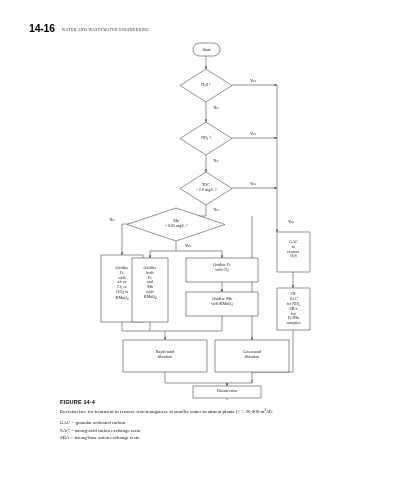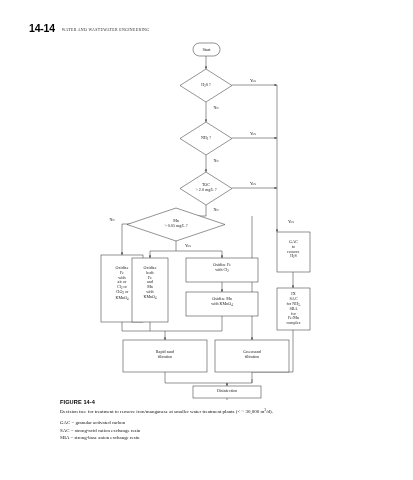--- a/index.html
+++ b/index.html
@@ -97,21 +97,21 @@
     line-height: 1.55;
     color: #111;
   }
 </style>
 </head>
 <body>
 
 <div id="page">
 
   <div id="running-head">
-    <span id="folio">14-14</span>
+    <span id="folio">14-16</span>
     <span id="head-title">WATER AND WASTEWATER ENGINEERING</span>
   </div>
 
   <div id="chart">
 
     <svg width="413" height="400" viewBox="0 0 413 400">
       <defs>
         <marker id="ah" markerWidth="6" markerHeight="6" refX="4.6" refY="2" orient="auto">
           <path d="M0,0 L4.8,2 L0,4 z" fill="#3a3a3a"></path>
         </marker>

